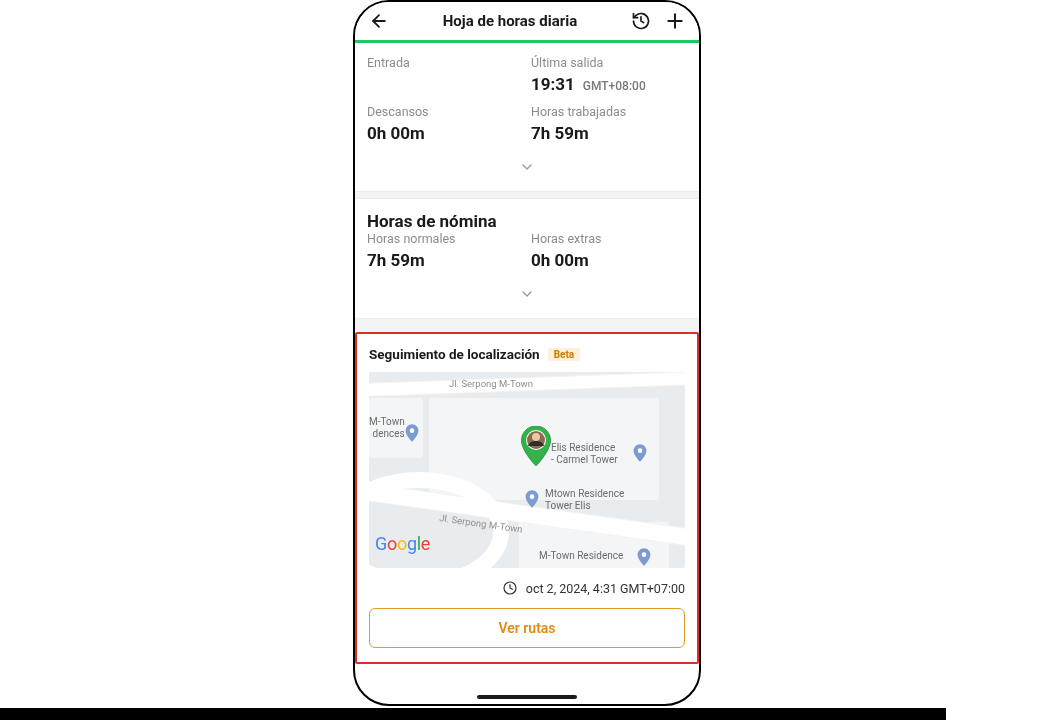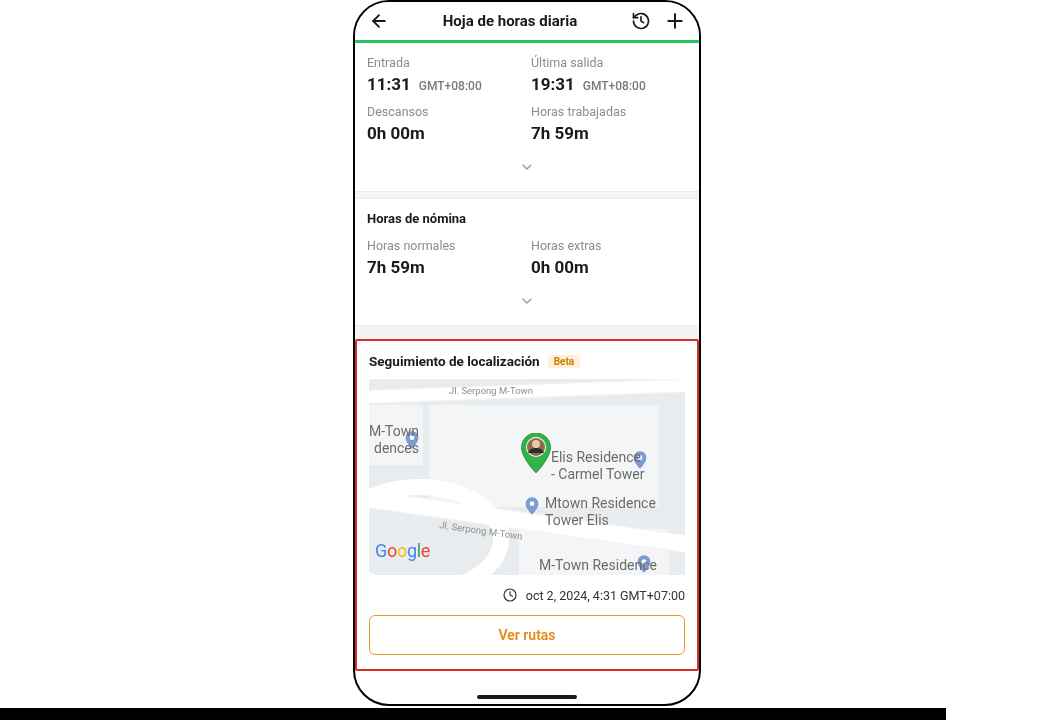--- a/index.html
+++ b/index.html
@@ -52,21 +52,21 @@
   }
   .cell {
     flex: 1;
     min-width: 0;
     padding-bottom: 10px;
   }
   .cell .label { font-size: 12.5px; color: #8c8c8c; margin-bottom: 4px; }
   .cell .value { font-size: 17px; font-weight: 700; color: #1a1a1a; display: inline-block; }
   .cell .tz { font-size: 12px; color: #7a7a7a; margin-left: 4px; font-weight: 500; }
 
-  .section-title { font-size: 13px; font-weight: 700; color: #1a1a1a; margin-bottom: 12px; }
+  .section-title { font-size: 17px; font-weight: 700; color: #1a1a1a; margin-bottom: 0; }
 
   .expander {
     display: flex; align-items: center; justify-content: center;
     padding: 6px 0 10px 0;
   }
 
   
   .highlight-wrap {
     margin-top: 0;
     border: 2px solid #d93025;
@@ -110,21 +110,21 @@
   .road-label {
     position: absolute; font-size: 9.5px; color: #8f8f8f; white-space: nowrap;
   }
   .road-label.rl1 { left: 80px; top: 6px; }
   .road-label.rl2 { left: 70px; top: 146px; transform: rotate(8deg); }
 
   .place-pin {
     position: absolute; width: 14px; height: 14px;
   }
   .place-label {
-    position: absolute; font-size: 14px; color: #6b6b6b; white-space: nowrap; line-height: 1.2;
+    position: absolute; font-size: 10px; color: #6b6b6b; white-space: nowrap; line-height: 1.2;
   }
 
   .google-logo {
     position: absolute; left: 6px; bottom: 14px;
     font-size: 18px; font-weight: 400; letter-spacing: -0.3px;
   }
   .g1{color:#4285F4;} .g2{color:#EA4335;} .g3{color:#FBBC05;} .g4{color:#4285F4;} .g5{color:#34A853;} .g6{color:#EA4335;}
 
   .user-pin {
     position: absolute; left: 152px; top: 54px; width: 30px; height: 40px;
@@ -178,24 +178,20 @@
               <line x1="4" y1="12" x2="20" y2="12"></line>
             </svg>
       </div>
     </div>
   </div>
 
   <div class="section no-top-border" style="border-top:3px solid #22c55e;">
     <div class="row2">
       <div class="cell">
         <div class="label">Entrada</div>
-        <div>
-          <span class="value">11:31</span>
-          <span class="tz">GMT+08:00</span>
-        </div>
       </div>
       <div class="cell">
         <div class="label">Última salida</div>
         <div>
           <span class="value">19:31</span>
           <span class="tz">GMT+08:00</span>
         </div>
       </div>
     </div>
     <div class="row2">

